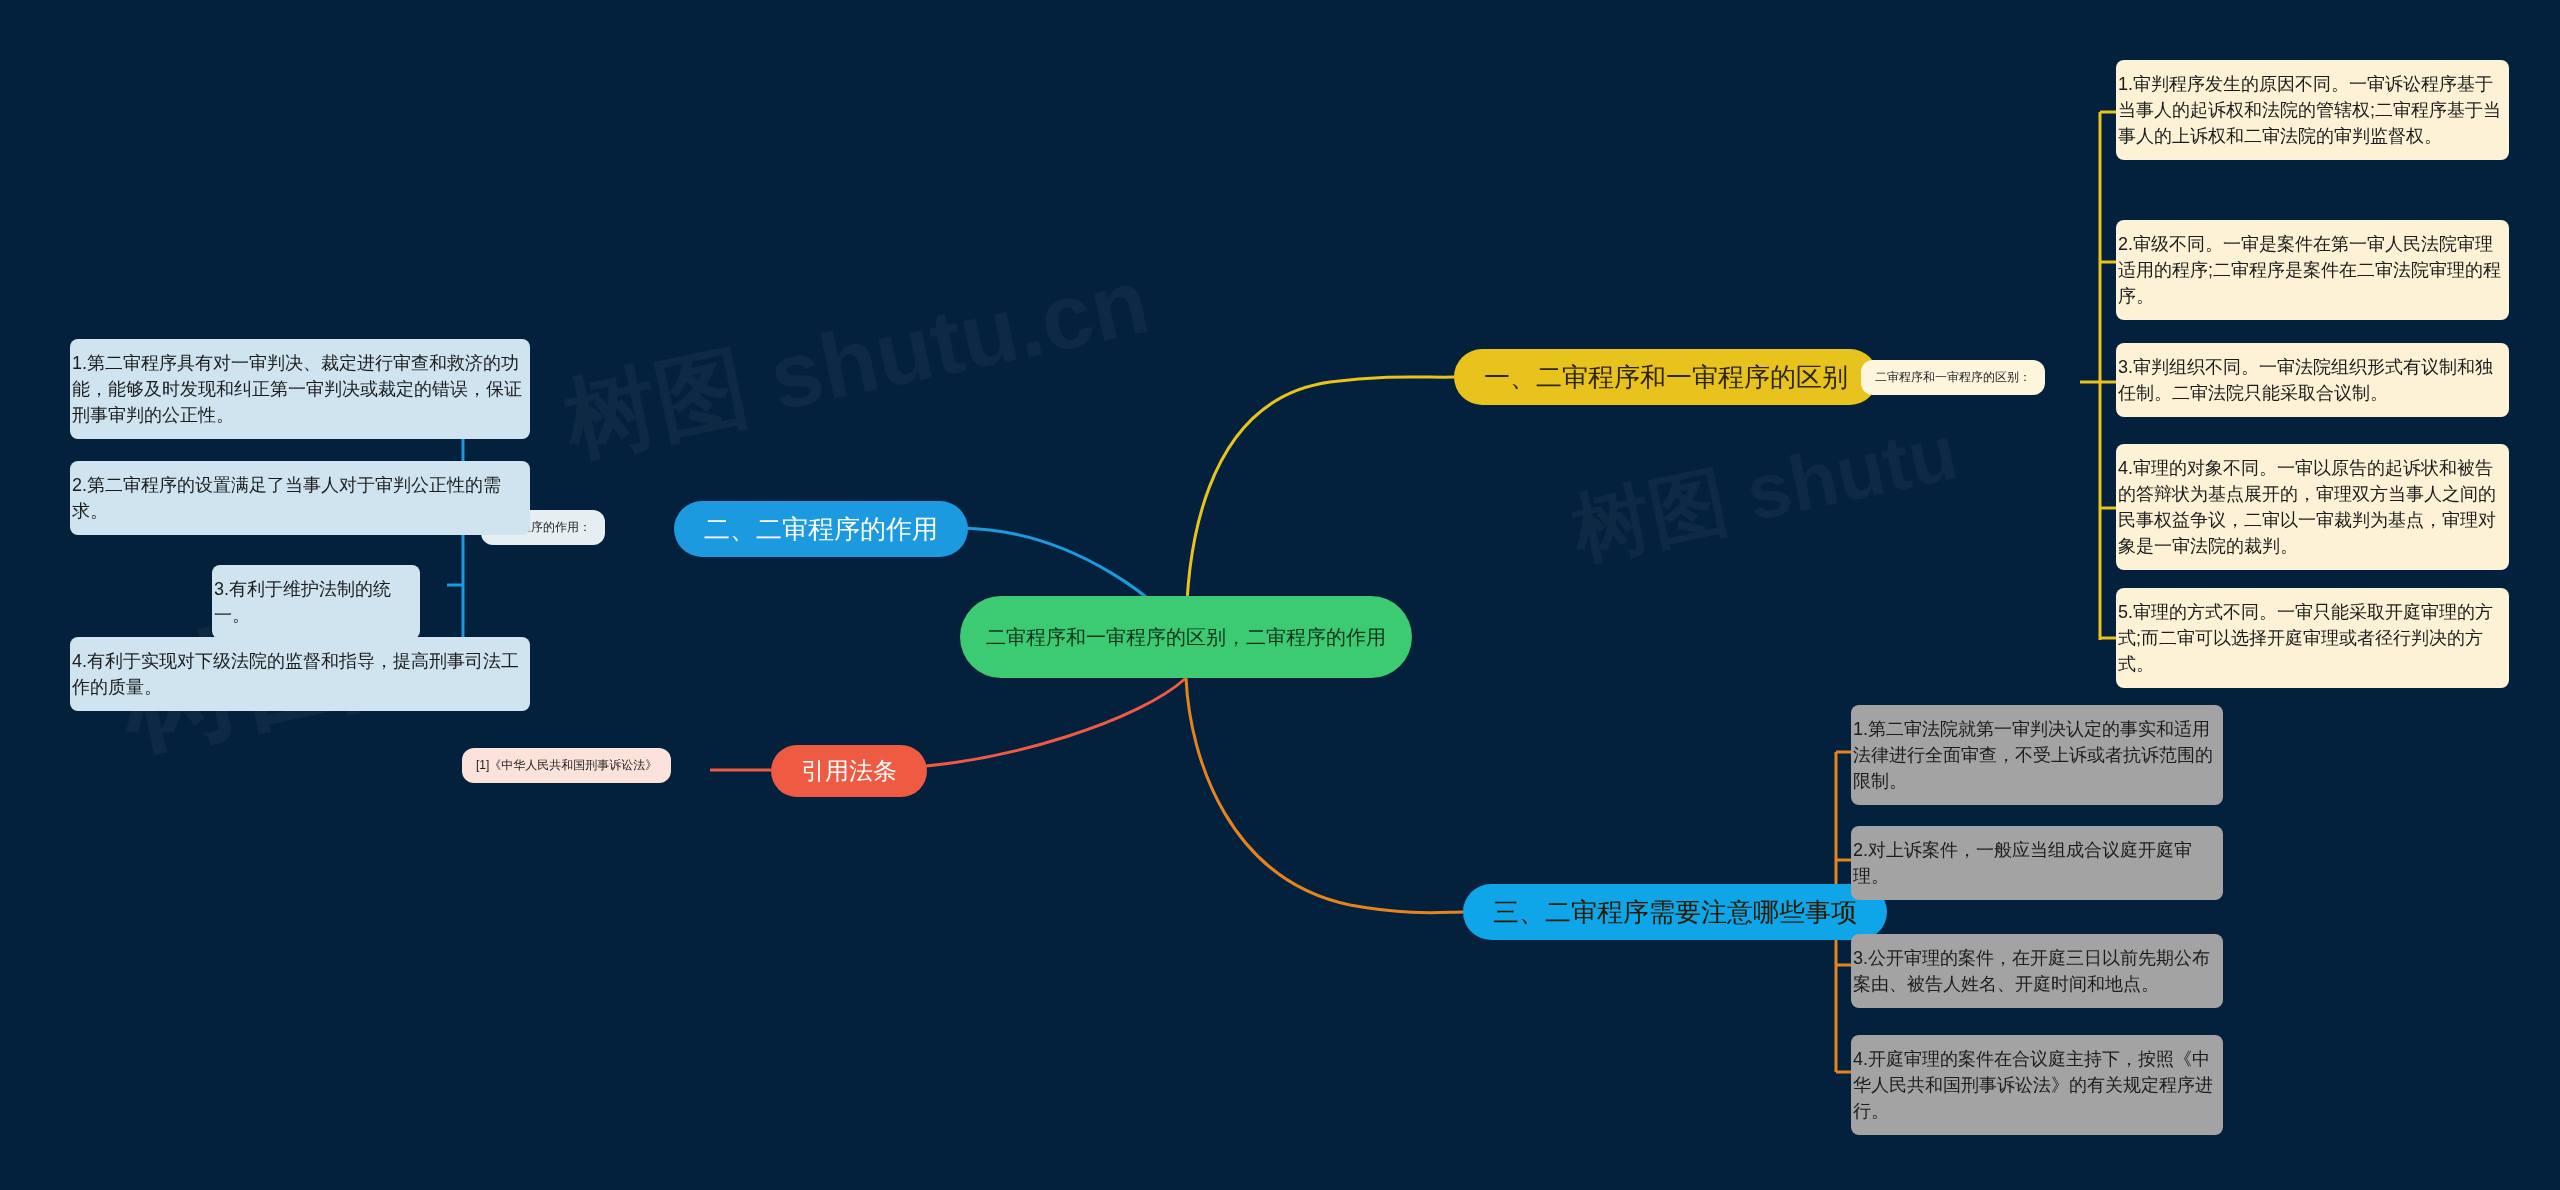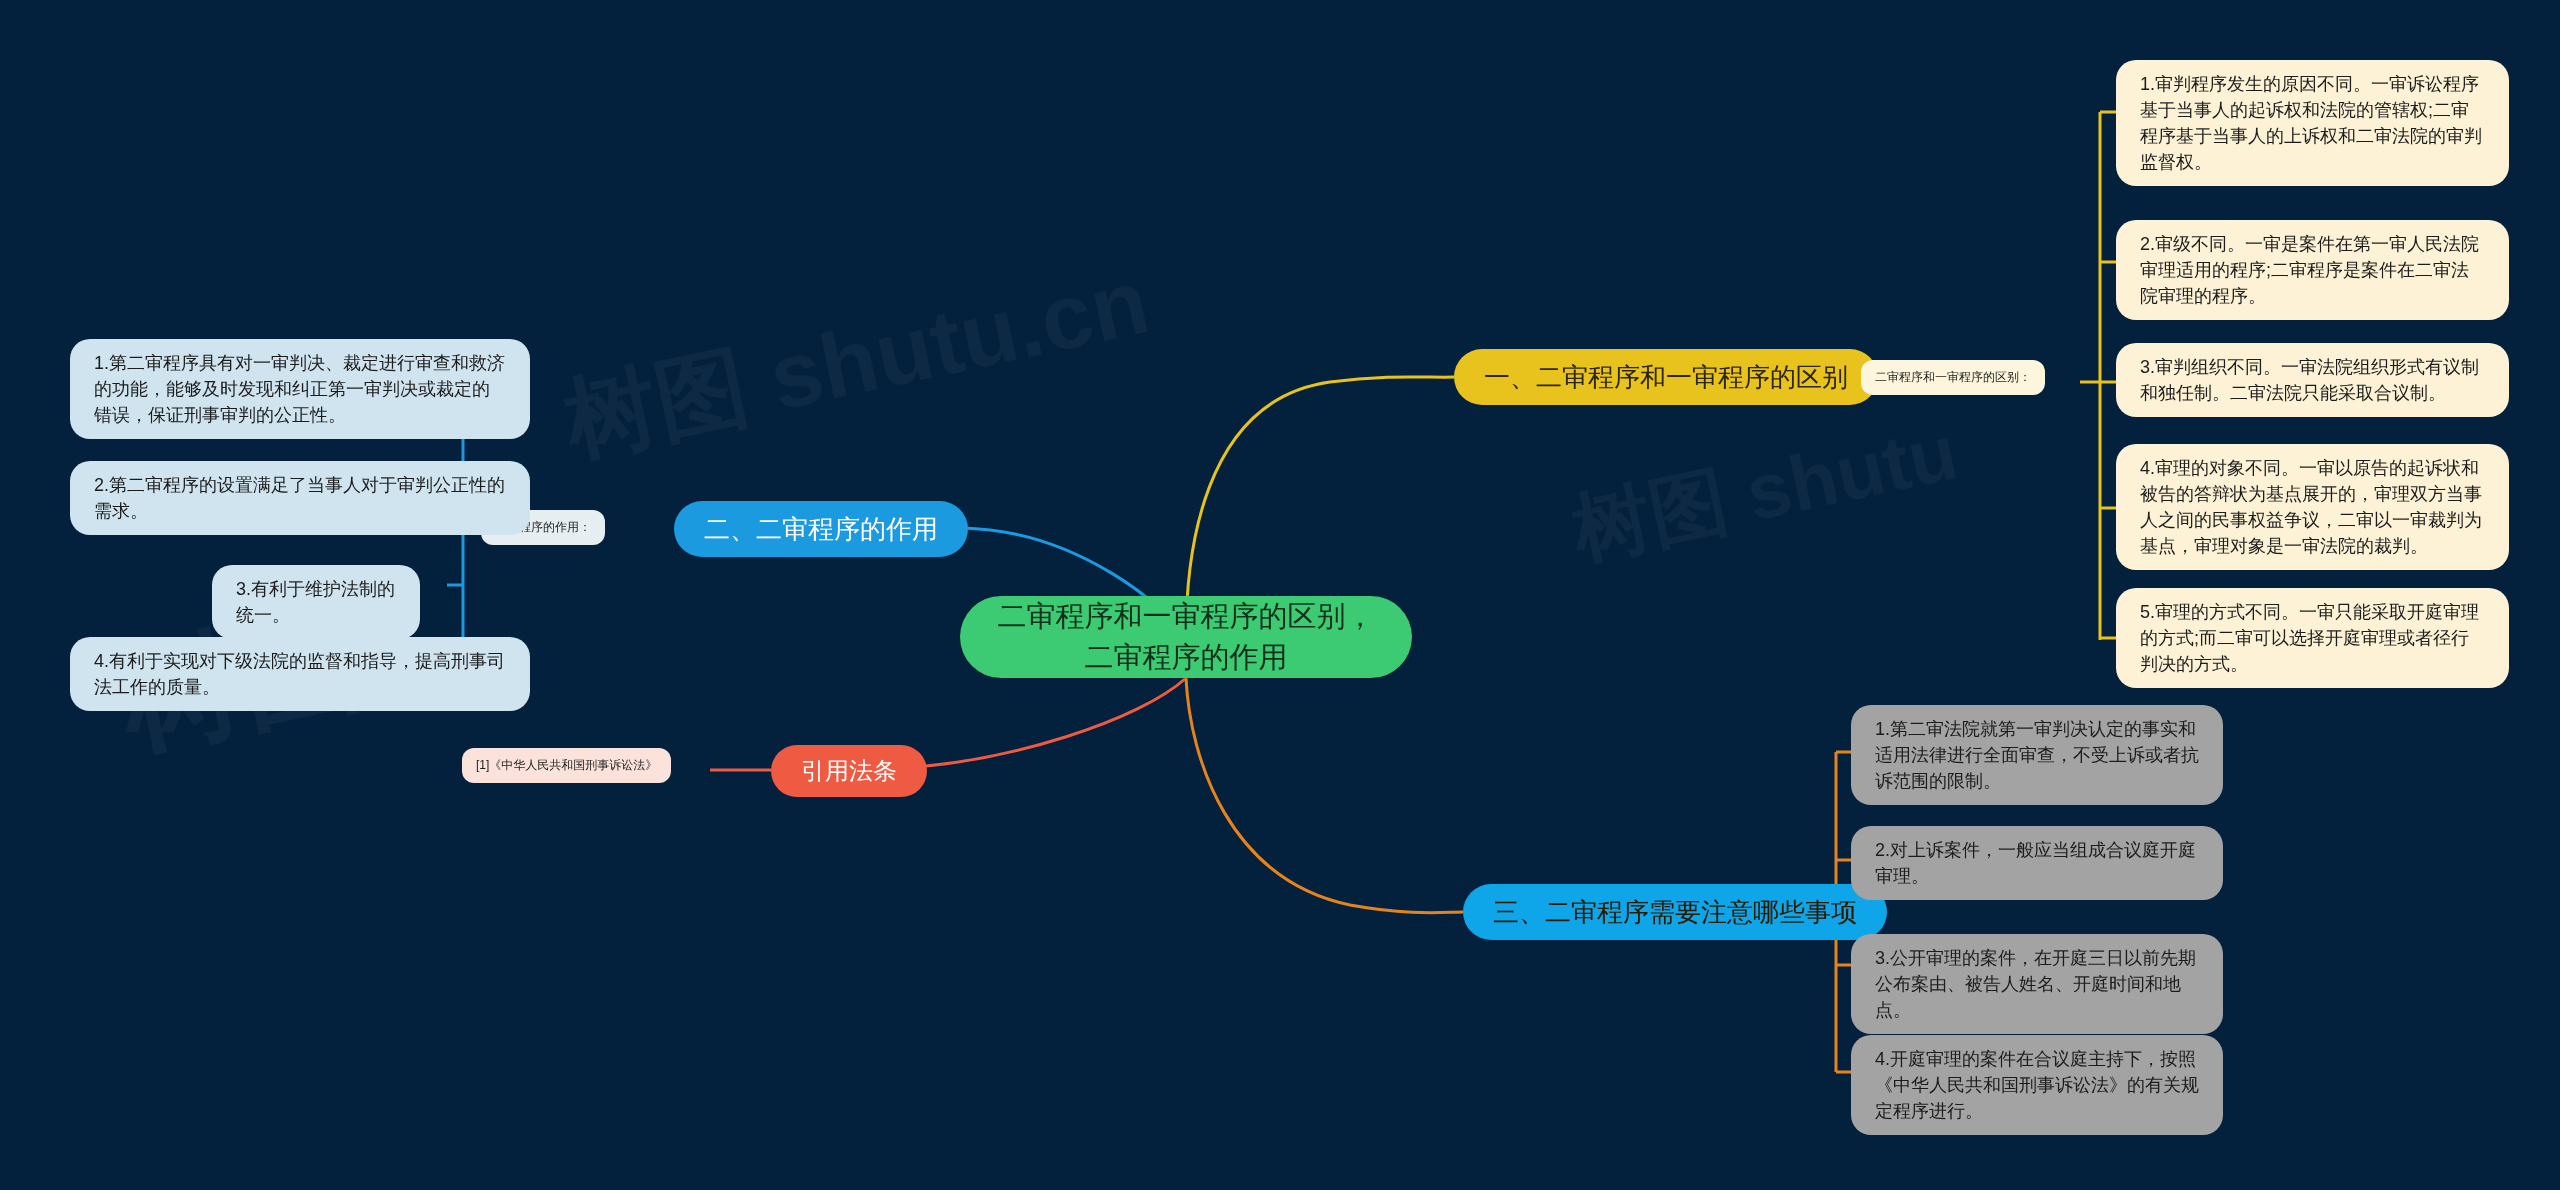--- a/index.html
+++ b/index.html
@@ -22,21 +22,21 @@
   .wm3{left:120px;top:600px;font-size:120px;transform:rotate(-12deg);}
 
   .node{position:absolute;z-index:3;box-sizing:border-box;}
 
   .root{
     background:#3ccb72;color:#10301c;
     border-radius:52px;
     width:452px;height:82px;
     left:960px;top:596px;
     display:flex;align-items:center;justify-content:center;
-    text-align:center;font-size:29px;line-height:41px;
+    text-align:center;font-size:20px;line-height:41px;
     padding:0 26px;
     box-shadow:0 0 0 1px rgba(0,0,0,.12);
   }
 
   .branch{
     border-radius:34px;height:56px;
     display:flex;align-items:center;justify-content:center;
     font-size:26px;padding:4px 30px;white-space:nowrap;
   }
   .branch-yellow{background:#e8c21d;color:#2d2602;left:1454px;top:349px;}
@@ -48,23 +48,23 @@
     border-radius:12px;
     display:flex;align-items:center;
     font-size:12px;padding:9px 14px;white-space:nowrap;
     color:#1d1d1d;
   }
   .sub-yellow{background:#fdf6dd;left:1861px;top:360px;}
   .sub-blue{background:#e6eef2;left:481px;top:510px;}
   .sub-red{background:#fbe3dc;left:462px;top:748px;}
 
   .card{
-    border-radius:20px;
+    border-radius:8px;
     box-sizing:border-box;
-    padding:11px 24px;
+    padding:11px 2px;
     font-size:18px;line-height:26px;
     color:#1c1c1c;
   }
   .card-yellow{background:#fdf2d5;width:393px;left:2116px;}
   .card-blue{background:#cfe4ef;width:460px;left:70px;}
   .card-orange{background:#a3a3a3;width:372px;left:1851px;}
 
   .card-blue-short{width:208px;left:212px;}
 </style>
 </head>

